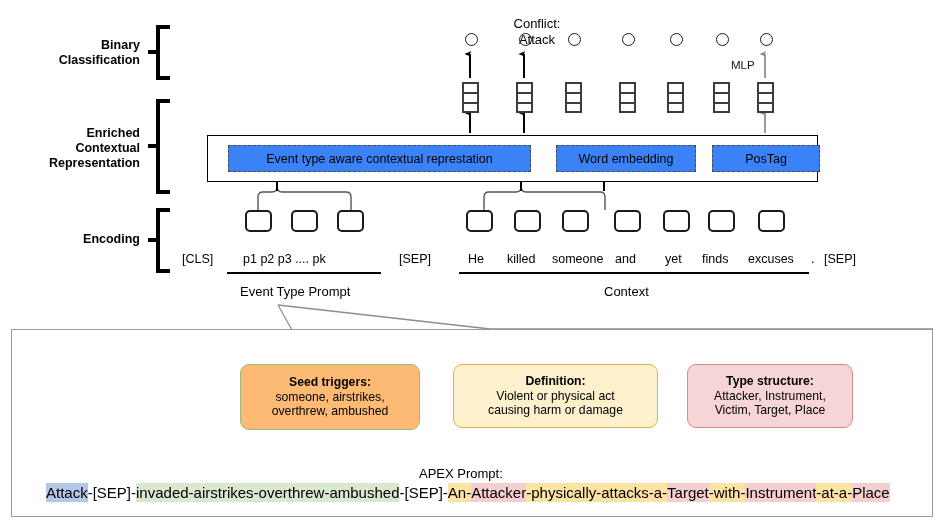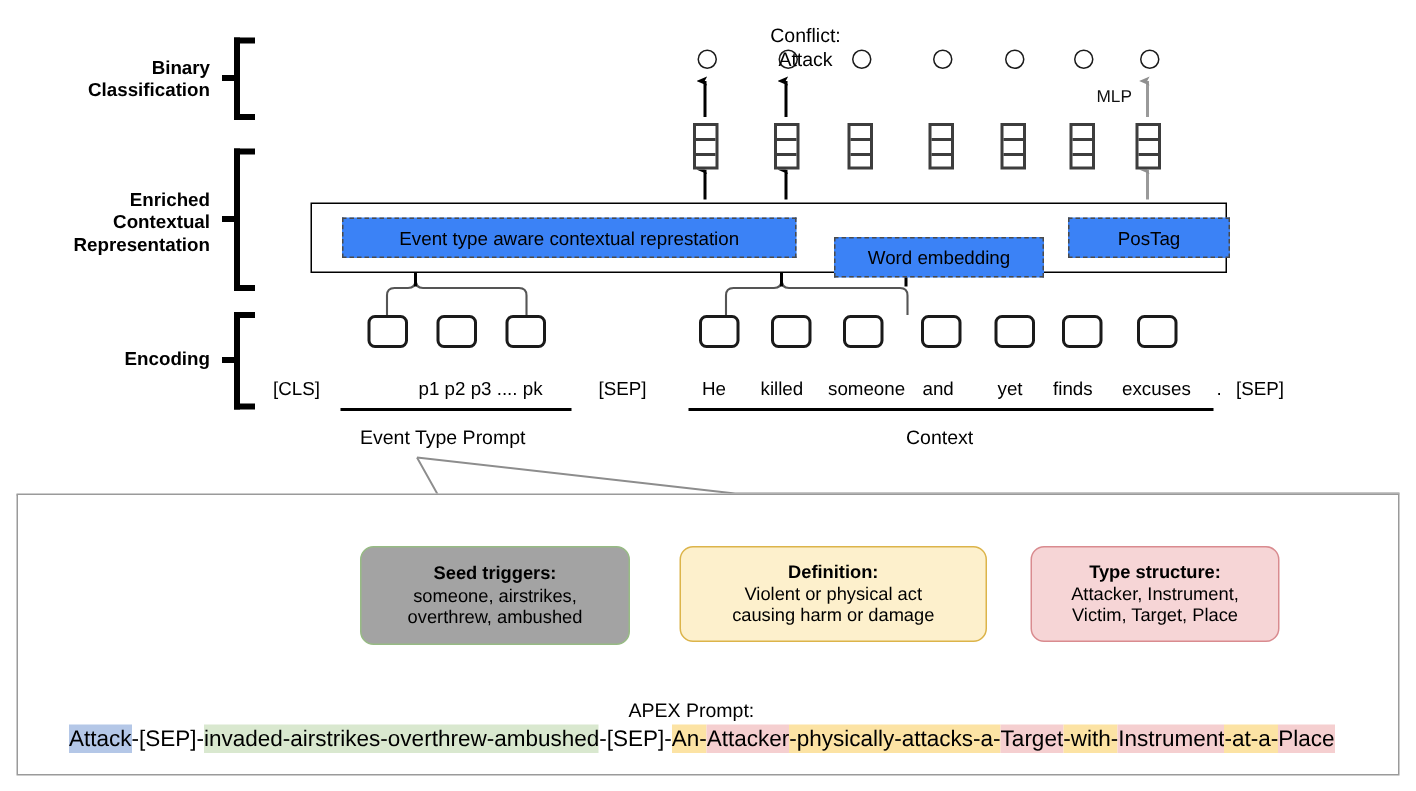--- a/index.html
+++ b/index.html
@@ -170,37 +170,37 @@
       <i class="r2"></i>
     </div>
   <div class="vecbox" style="left:757px;top:82px;">
       <i class="r1"></i>
       <i class="r2"></i>
     </div>
 
   <div class="enrich-outer" style="left:207px;top:135px;width:611px;height:47px;"></div>
 
   <div class="dashbox" style="left:228px;top:145px;width:303px;height:27px;">Event type aware contextual represtation</div>
-  <div class="dashbox" style="left:556px;top:158px;width:140px;height:27px;">Word embedding</div>
+  <div class="dashbox" style="left:556px;top:145px;width:140px;height:27px;">Word embedding</div>
   <div class="dashbox" style="left:712px;top:145px;width:108px;height:27px;">PosTag</div>
 
   <div class="tok" style="left:245px;top:210px;"></div>
   <div class="tok" style="left:291px;top:210px;"></div>
   <div class="tok" style="left:337px;top:210px;"></div>
 
   <div class="tok" style="left:466px;top:210px;"></div>
   <div class="tok" style="left:514px;top:210px;"></div>
   <div class="tok" style="left:562px;top:210px;"></div>
   <div class="tok" style="left:614px;top:210px;"></div>
   <div class="tok" style="left:663px;top:210px;"></div>
   <div class="tok" style="left:708px;top:210px;"></div>
   <div class="tok" style="left:758px;top:210px;"></div>
 
   <div class="abs txt" style="left:182px;top:252px;">[CLS]</div>
-  <div class="abs txt" style="left:243px;top:252px;margin-left:36px;">p1 p2 p3  ....  pk</div>
+  <div class="abs txt" style="left:243px;top:252px;">p1 p2 p3  ....  pk</div>
   <div class="abs txt" style="left:399px;top:252px;">[SEP]</div>
 
   <div class="abs txt" style="left:468px;top:252px;">He</div>
   <div class="abs txt" style="left:507px;top:252px;">killed</div>
   <div class="abs txt" style="left:552px;top:252px;">someone</div>
   <div class="abs txt" style="left:615px;top:252px;">and</div>
   <div class="abs txt" style="left:665px;top:252px;">yet</div>
   <div class="abs txt" style="left:702px;top:252px;">finds</div>
   <div class="abs txt" style="left:748px;top:252px;">excuses</div>
   <div class="abs txt" style="left:811px;top:252px;">.</div>
@@ -208,21 +208,21 @@
 
   <div class="rule" style="left:227px;top:272px;width:154px;"></div>
   <div class="rule" style="left:459px;top:272px;width:350px;"></div>
 
   <div class="abs txt b" style="left:240px;top:284px;font-size:13px;">Event Type Prompt</div>
   <div class="abs txt b" style="left:604px;top:284px;font-size:13px;">Context</div>
 
   <div class="panel" style="left:11px;top:329px;width:922px;height:188px;"></div>
 
 
-  <div class="cbox" style="left:240px;top:364px;width:180px;height:66px;background:#a3a3a3;border:1.4px solid #97bb84;">
+  <div class="cbox" style="left:240px;top:364px;width:180px;height:66px;background:#fdba74;border:1.4px solid #97bb84;">
     <div class="hd">Seed triggers:</div>
     <div>someone, airstrikes,</div>
     <div>overthrew, ambushed</div>
   </div>
 
   <div class="cbox" style="left:453px;top:364px;width:205px;height:64px;background:#fdf0cc;border:1.4px solid #dcb44a;">
     <div class="hd">Definition:</div>
     <div>Violent or physical act</div>
     <div>causing harm or damage</div>
   </div>

